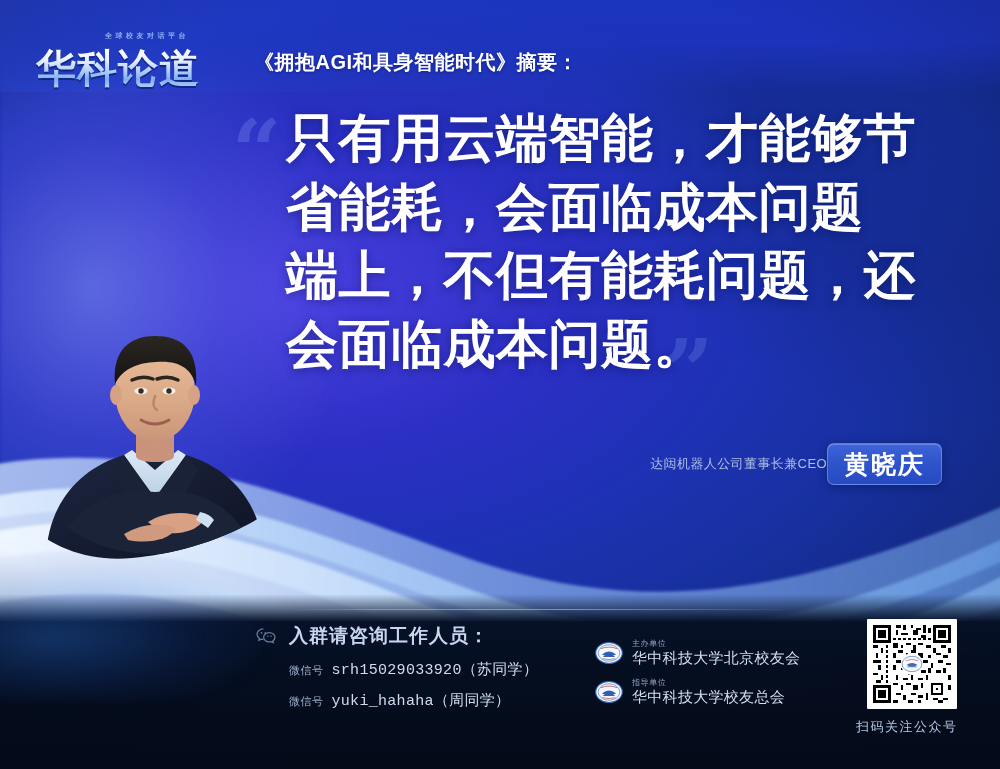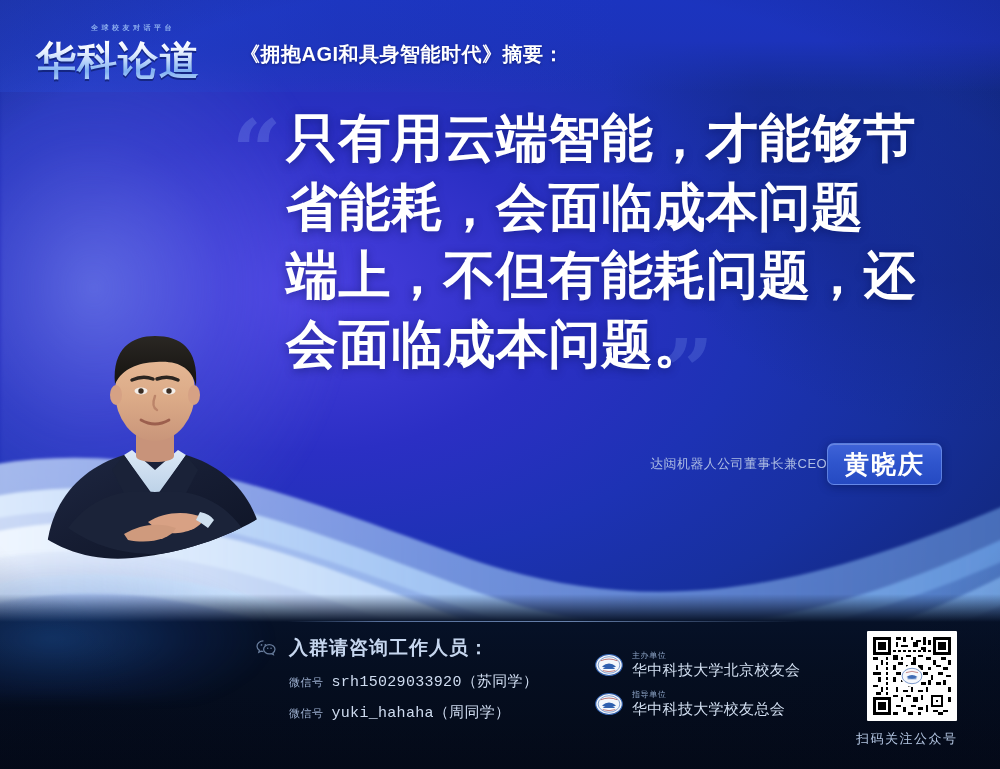--- a/index.html
+++ b/index.html
@@ -52,24 +52,23 @@
     position:absolute;inset:0;
     background:radial-gradient(115% 90% at 50% 45%, rgba(0,0,0,0) 52%, rgba(3,8,24,.55) 100%);
   }
 
   
   .waves{position:absolute;left:0;bottom:0;width:100%;height:420px;}
   .waves svg{display:block;width:100%;height:100%;}
 
   
   .header{
-    position:absolute;left:0;top:8px;width:100%;height:92px;
+    position:absolute;left:0;top:16px;width:100%;height:92px;
     display:flex;align-items:center;
-    padding-left:22px;
-    text-align:center;
+    padding-left:36px;
   }
   .logo-block{
     position:relative;
     width:192px;height:62px;
     display:flex;flex-direction:column;justify-content:center;
     flex:0 0 auto;
   }
   .logo-tag{
     position:absolute;top:0;left:50%;transform:translateX(-32%);
     font-size:7px;letter-spacing:3.5px;
@@ -157,21 +156,21 @@
 
   
   .portrait{
     position:absolute;left:28px;top:292px;
     width:250px;height:270px;
   }
   .portrait svg{display:block;width:100%;height:100%;}
 
   
   .footer{
-    position:absolute;left:0;bottom:0;width:100%;height:140px;margin-top:40px;
+    position:absolute;left:0;bottom:12px;width:100%;height:140px;margin-top:40px;
   }
   .footer-divider{
     position:absolute;left:288px;top:-8px;width:512px;height:1px;
     background:linear-gradient(90deg, rgba(120,160,230,0) 0%, rgba(150,185,245,.55) 18%, rgba(160,195,250,.62) 55%, rgba(120,160,230,0) 100%);
   }
   .footer-inner{
     position:absolute;left:255px;top:6px;right:0;
     display:flex;
   }
   .contact-col{width:300px;}

